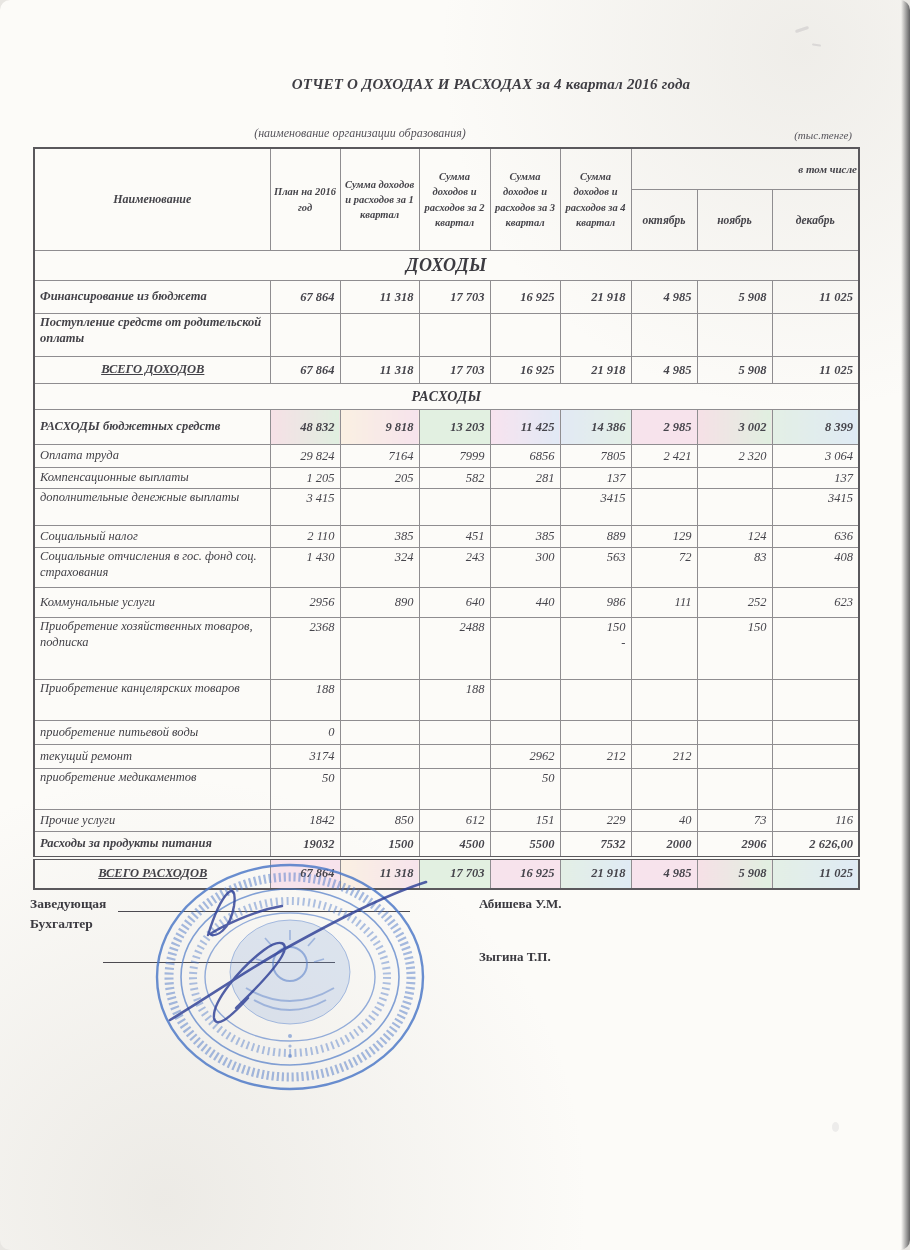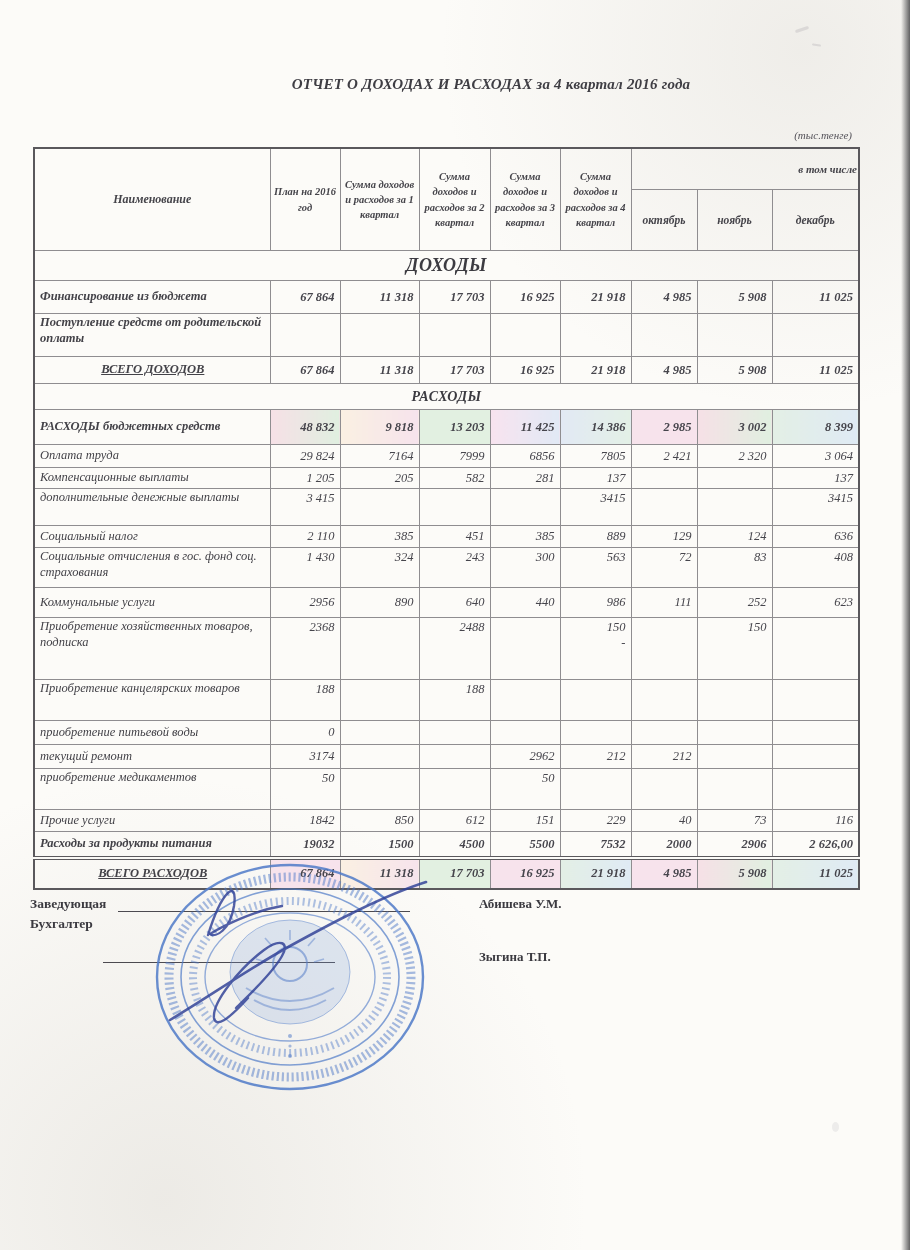--- a/index.html
+++ b/index.html
@@ -3,21 +3,21 @@
 <meta charset="utf-8">
 <style>
   html,body{margin:0;padding:0;background:#e8e6e2;}
   .page{
     position:relative;width:910px;height:1250px;margin:0 auto;
     background:
       radial-gradient(circle at 18% 96%, rgba(190,185,175,.25), rgba(190,185,175,0) 30%),
       radial-gradient(circle at 88% 4%, rgba(180,175,165,.18), rgba(180,175,165,0) 25%),
       #fcfbf8;
     font-family:"Liberation Serif","DejaVu Serif",serif;
-    color:#3f3e44;overflow:hidden;
+    color:#3f3e44;overflow:hidden;border-radius:10px;
   }
   .scan-edge{position:absolute;right:0;top:0;width:9px;height:100%;
     background:linear-gradient(90deg,rgba(70,70,72,0),rgba(70,70,72,.85));}
   .speck{position:absolute;background:#9a97a0;opacity:.25;border-radius:2px;}
 
   
   .title1{position:absolute;left:0;top:76;width:910px;top:76px;padding-left:72px;box-sizing:border-box;
     text-align:center;font-size:15px;font-weight:bold;font-style:italic;letter-spacing:.2px;}
   .title2wrap{position:absolute;left:33px;top:99px;width:724px;border-bottom:1.6px solid #4c4a50;
     padding:0 0 3px 168px;box-sizing:border-box;text-align:center;}
@@ -66,20 +66,21 @@
 </head>
 <body>
 
 <div class="page">
   <div class="scan-edge"></div>
   <div class="speck" style="left:795px;top:28px;width:14px;height:3px;transform:rotate(-18deg);"></div>
   <div class="speck" style="left:812px;top:44px;width:9px;height:2px;transform:rotate(10deg);"></div>
   <div class="speck" style="left:832px;top:1122px;width:7px;height:10px;opacity:.15;border-radius:50%;"></div>
 
   <div class="title1">ОТЧЕТ О ДОХОДАХ И РАСХОДАХ за 4 квартал 2016 года</div>
+  <div class="orgnote">(наименование организации образования)</div>
   <div class="units">(тыс.тенге)</div>
 
   <table class="rep">
     <colgroup>
       <col style="width:236px">
         <col style="width:70px">
         <col style="width:79px">
       <col style="width:71px">
         <col style="width:70px">
         <col style="width:71px">

